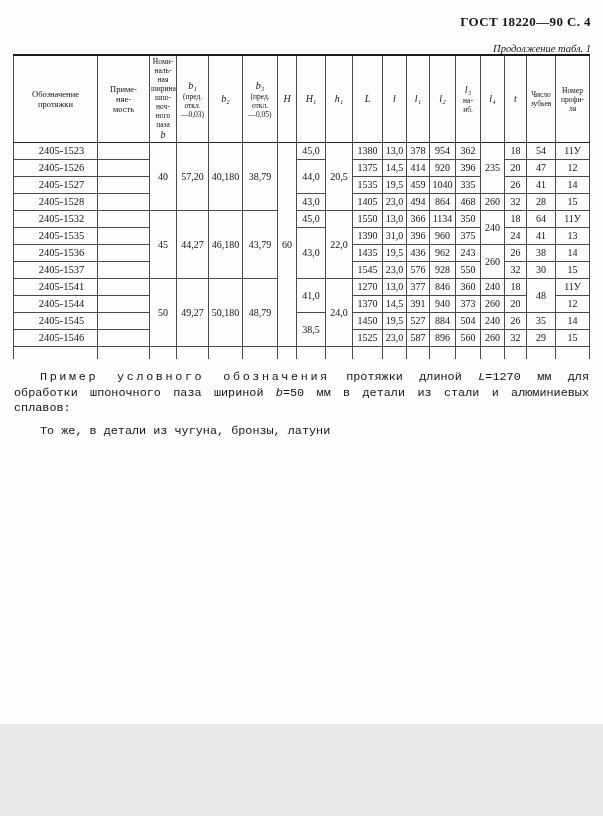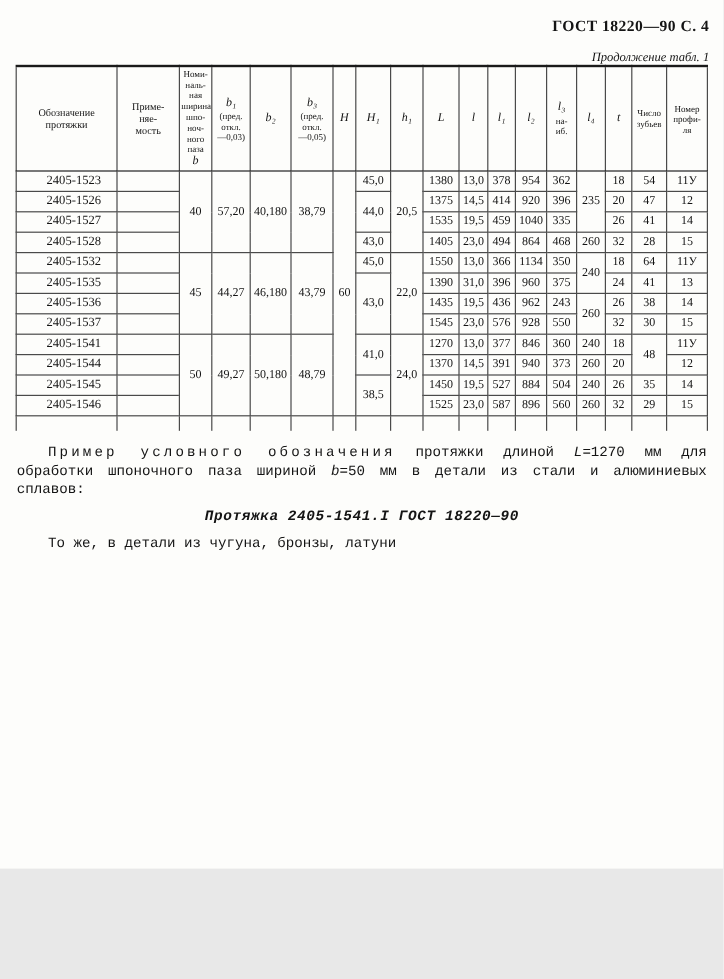--- a/index.html
+++ b/index.html
@@ -358,18 +358,17 @@
           <td class="spacer-cell"></td>
           <td class="spacer-cell"></td>
         </tr>
       </tbody>
   </table>
 
   <div class="text-block">
     <p class="para">
       <span class="spaced">Пример условного обозначения</span><span> протяжки длиной </span><span class="dim-sym">L</span><span>=1270 мм для обработки шпоночного паза шириной </span><span class="dim-sym">b</span><span>=50 мм в детали из стали и алюминиевых сплавов:</span>
     </p>
-    <p class="designation">Протяжка 2405-1541.I ГОСТ 18220—90</p>
     <p class="note-line">То же, в детали из чугуна, бронзы, латуни</p>
   </div>
 
   <div class="page-number">69</div>
 </div>
 
 </body></html>

